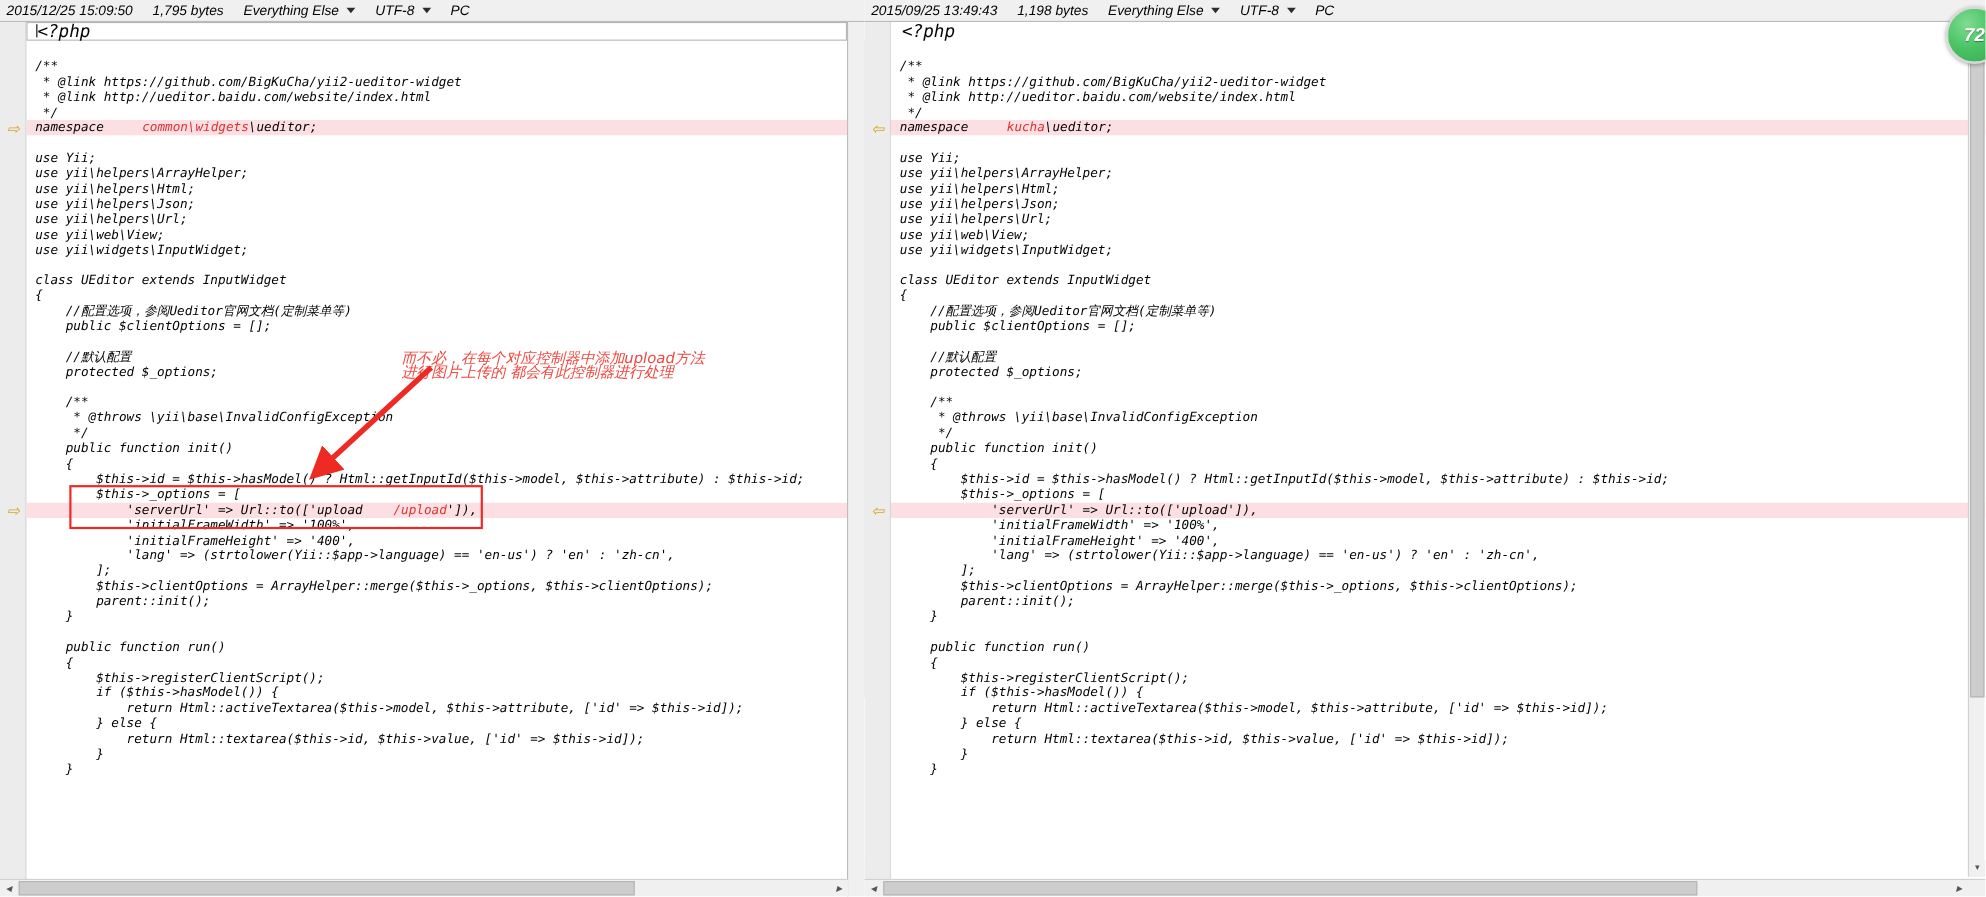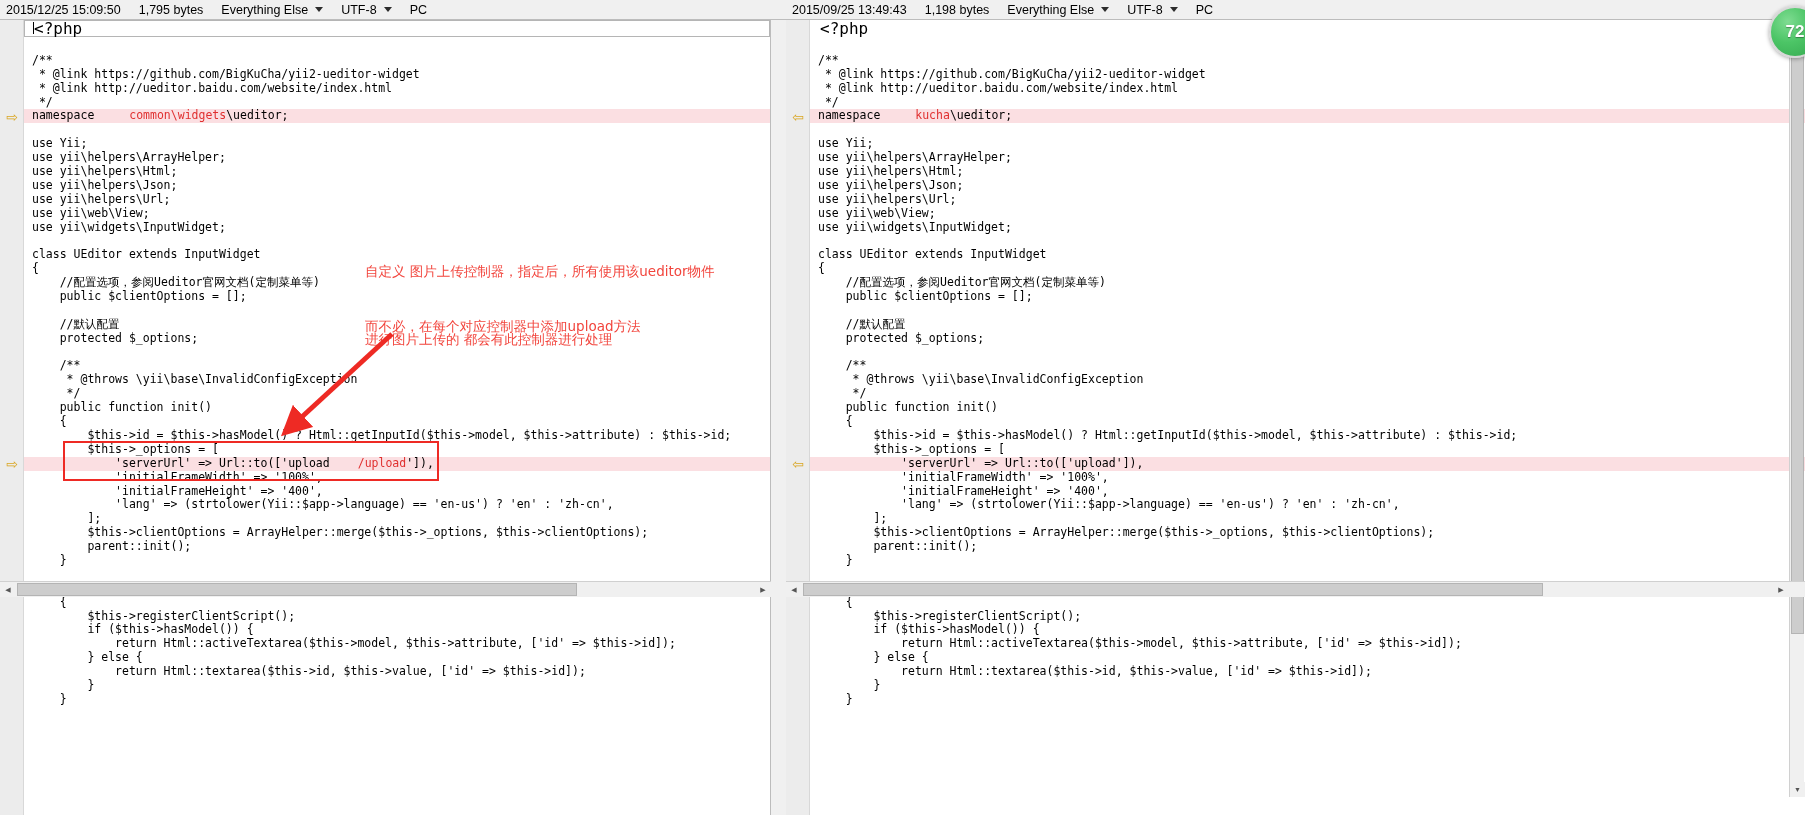--- a/index.html
+++ b/index.html
@@ -5,22 +5,23 @@
   * { box-sizing: border-box; }
   html, body {
     margin: 0; padding: 0;
     width: 1805px; height: 815px;
     overflow: hidden;
     background: #ffffff;
     font-family: "Liberation Sans", sans-serif;
   }
   #app {
     position: relative;
-    width: 1805px; height: 597px;
+    width: 1805px; height: 815px;
     background: #ffffff;
+    font-style: italic;
   }
 
   
   .pane-header {
     position: absolute;
     top: 0;
     height: 20px;
     background: #f0f0f0;
     border-bottom: 1px solid #bcbcbc;
     display: flex;
@@ -307,21 +308,20 @@
     <div class="hs-btn" style="left:0;">◀</div>
     <div class="hs-thumb" style="left:17px;width:560px;"></div>
     <div class="hs-btn" style="right:0;">▶</div>
   </div>
   <div class="hscroll right">
     <div class="hs-btn" style="left:0;">◀</div>
     <div class="hs-thumb" style="left:17px;width:740px;"></div>
     <div class="hs-btn" style="right:16px;">▶</div>
   </div>
 
-  <div class="annot annot-line1">自定义 图片上传控制器，指定后，所有使用该ueditor物件</div>
   <div class="annot annot-line2">进行图片上传的 都会有此控制器进行处理</div>
   <div class="annot annot-line3">而不必，在每个对应控制器中添加upload方法</div>
 
   <div class="annot-box"></div>
 
   <svg class="annot-arrow" viewBox="0 0 130 110">
     <defs>
       <marker id="ahead" markerWidth="6" markerHeight="6" refX="3" refY="3" orient="auto">
         <path d="M0,0 L6,3 L0,6 z" fill="#ee2a24"></path>
       </marker>

